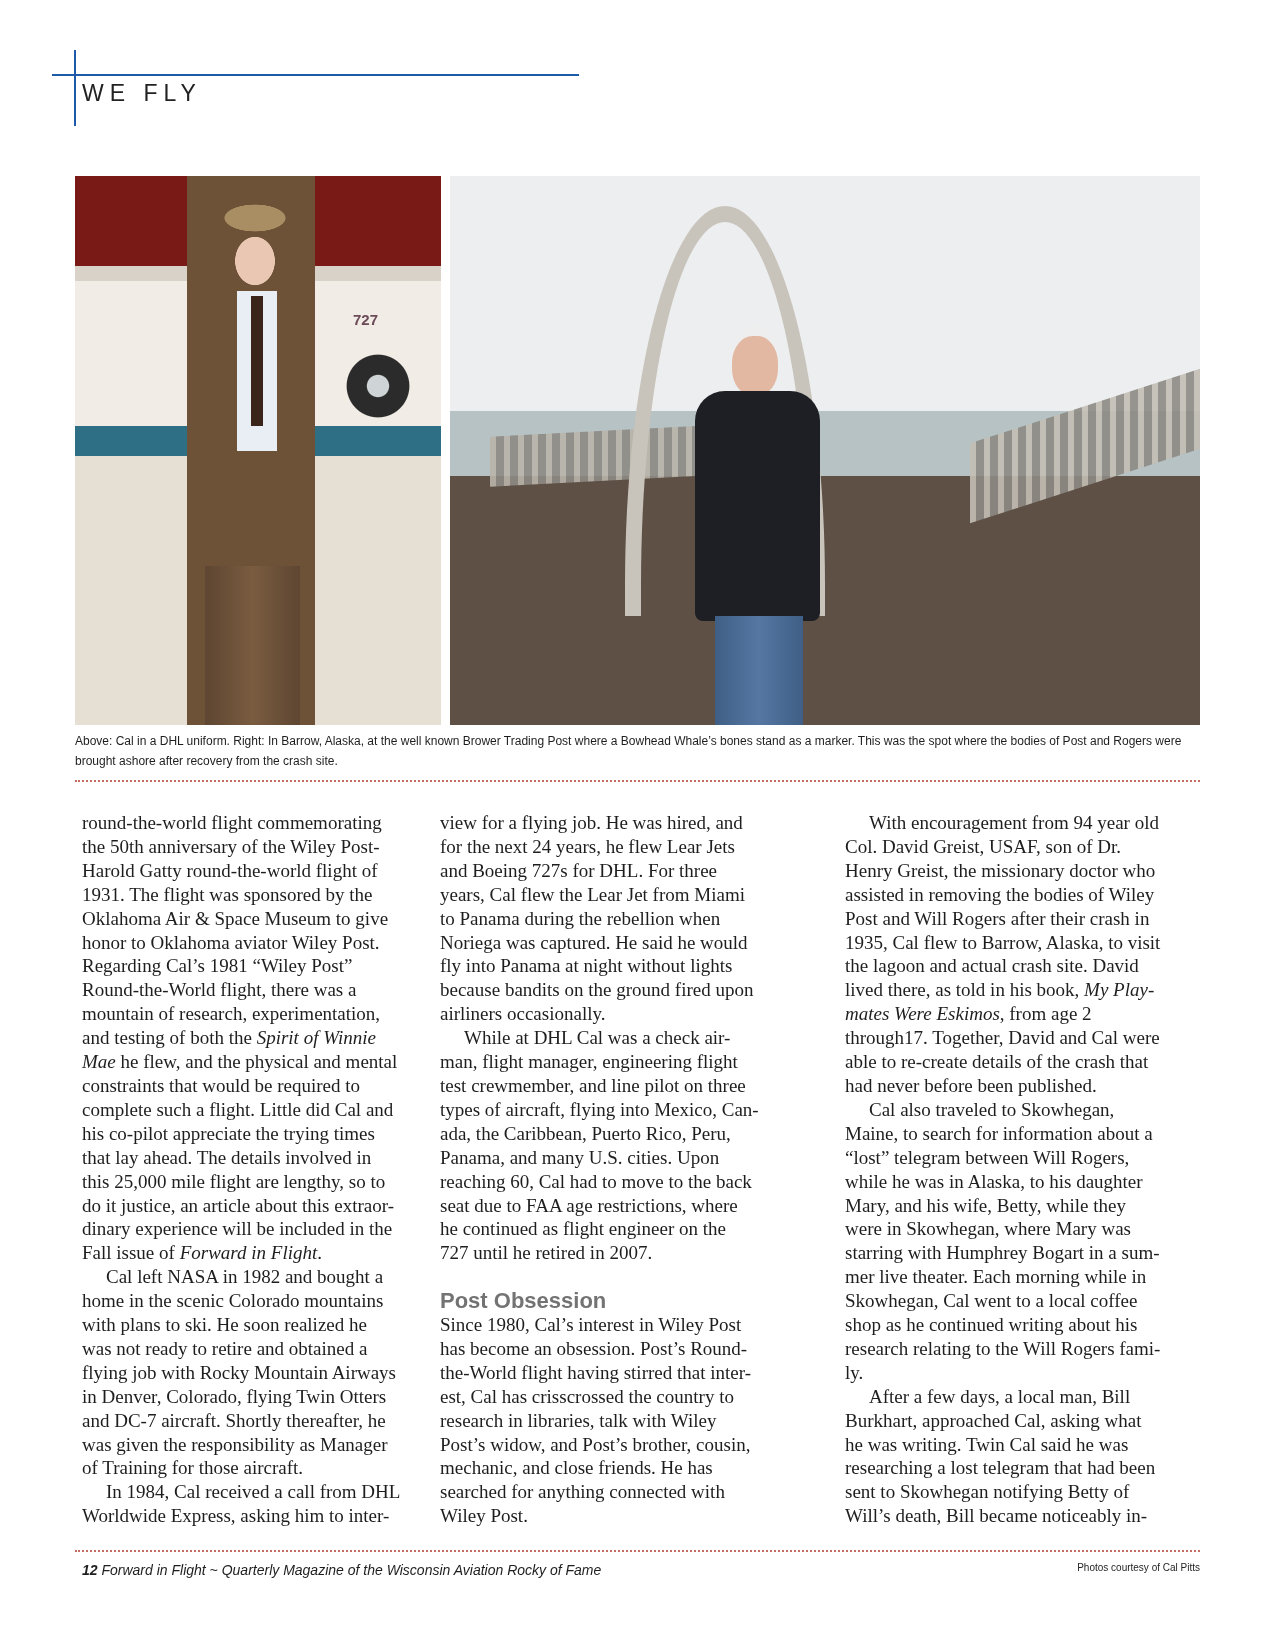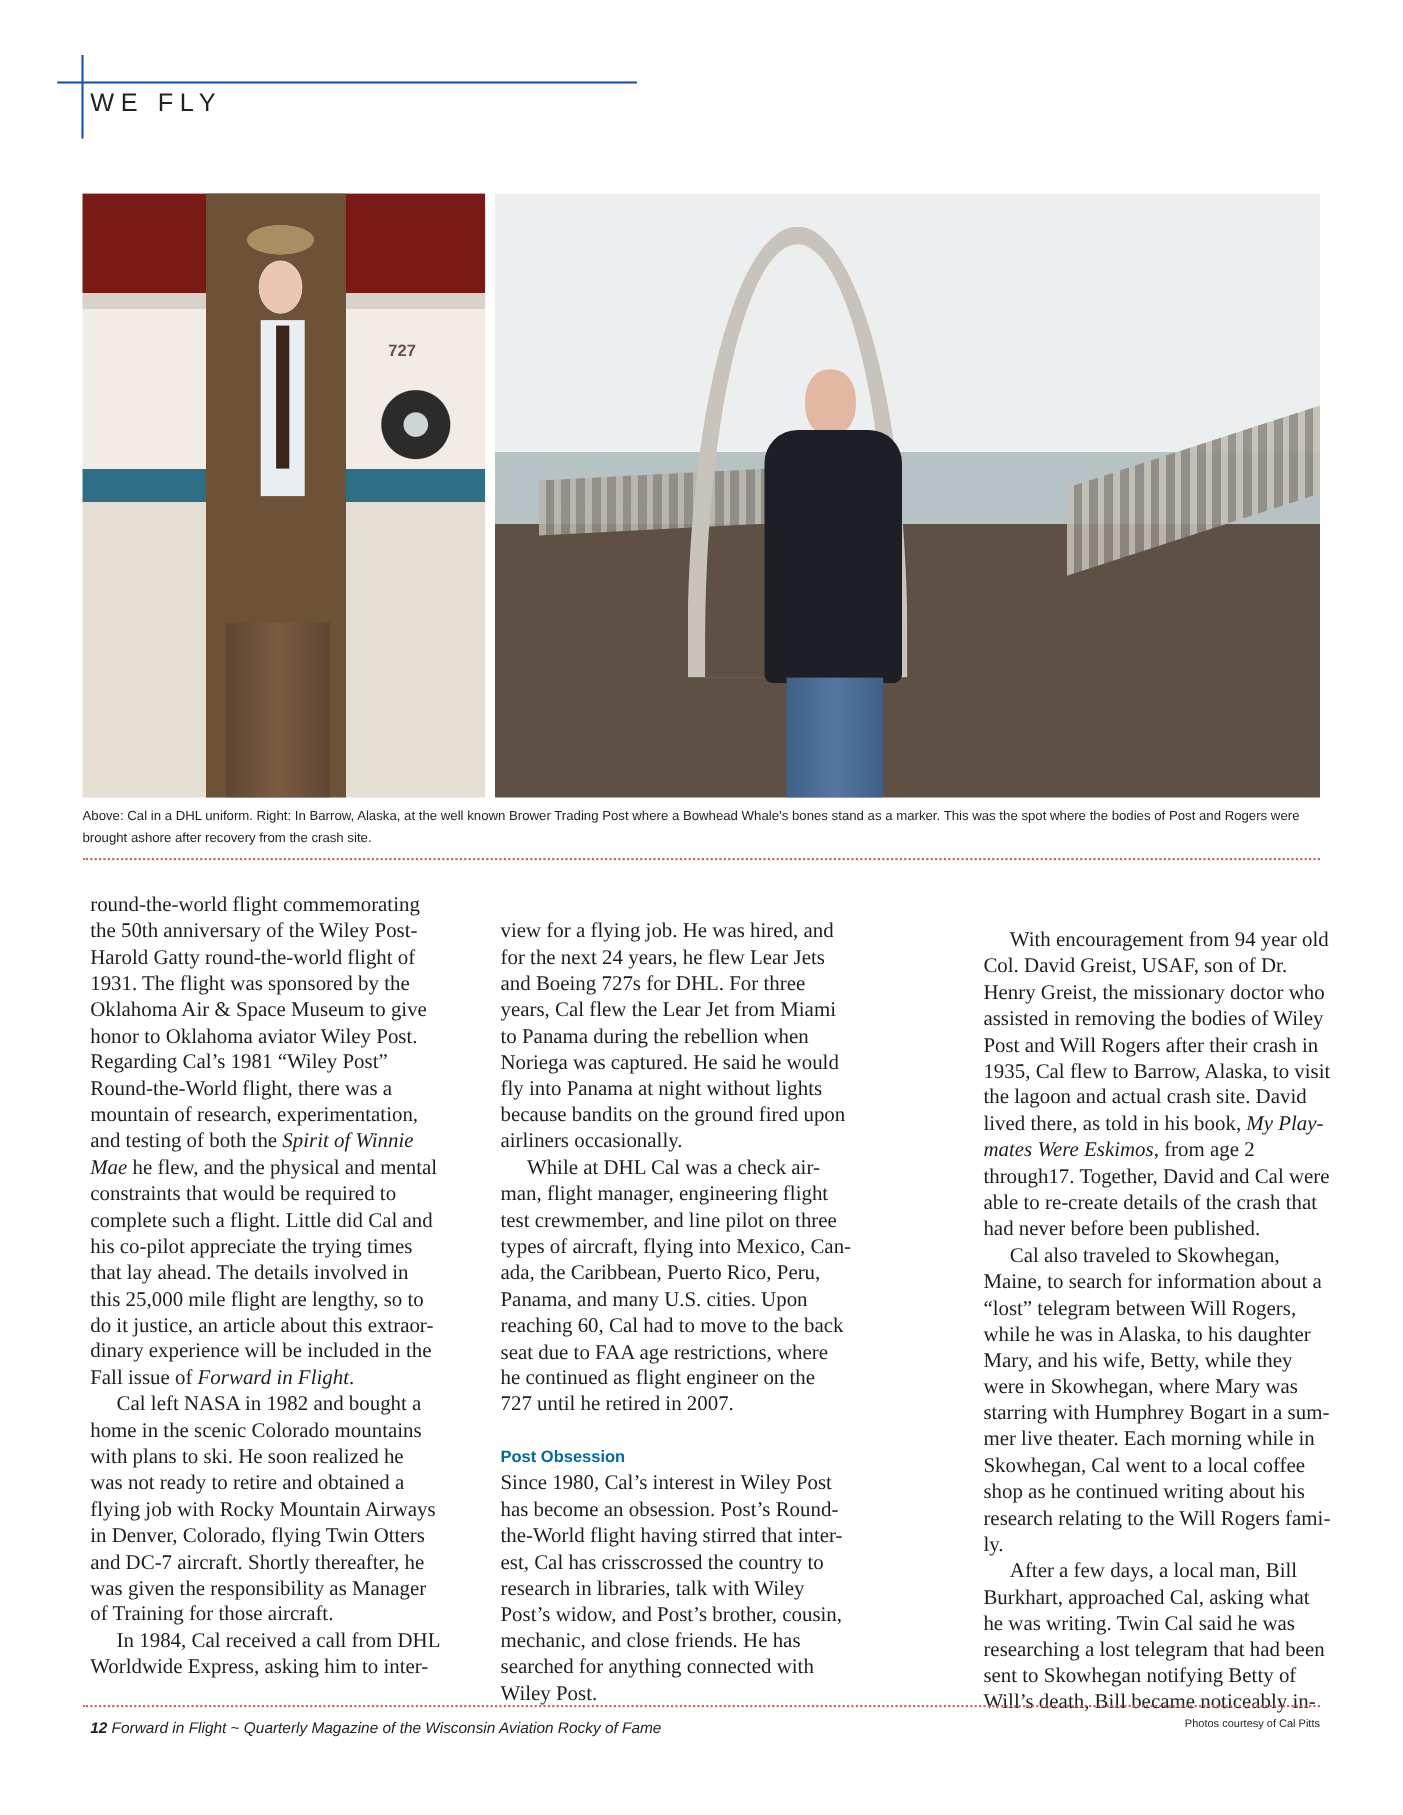--- a/index.html
+++ b/index.html
@@ -35,23 +35,23 @@
 
   .caption { position:absolute; left:75px; top:731px; width:1125px; font-family:"Liberation Sans", sans-serif; font-size:12px; line-height:20px; color:#1e1e1e; }
   .dotted { position:absolute; left:75px; width:1125px; height:0; border-top:2px dotted #c46a60; }
   .dotted.top { top:780px; }
   .dotted.bottom { top:1550px; }
 
   .col { position:absolute; top:811px; width:350px; font-family:"Liberation Serif", serif; font-size:19px; line-height:23.9px; color:#1e1e1e; }
   .col p { margin:0; white-space:nowrap; }
   .col .indent { padding-left:24px; }
   .col1 { left:82px; }
-  .col2 { left:455px;margin-top:24px; }
-  .col3 { left:894px;margin-top:32px; }
-  .subhead { font-family:"Liberation Sans", sans-serif; font-weight:bold; color:#0369a1; font-size:15px; margin-top:23.9px !important; }
+  .col2 { left:440px; }
+  .col3 { left:845px; }
+  .subhead { font-family:"Liberation Sans", sans-serif; font-weight:bold; color:#737373; font-size:22px; margin-top:23.9px !important; }
   em { font-style:italic; }
 
   .footer-left { position:absolute; left:82px; top:1562px; font-family:"Liberation Sans", sans-serif; font-size:14px; font-style:italic; color:#1e1e1e; }
   .footer-left .pnum { font-weight:bold; }
   .footer-right { position:absolute; right:75px; top:1562px; font-family:"Liberation Sans", sans-serif; font-size:10px; color:#1e1e1e; }
 </style>
 </head>
 <body>
 
 <div class="hline"></div>

